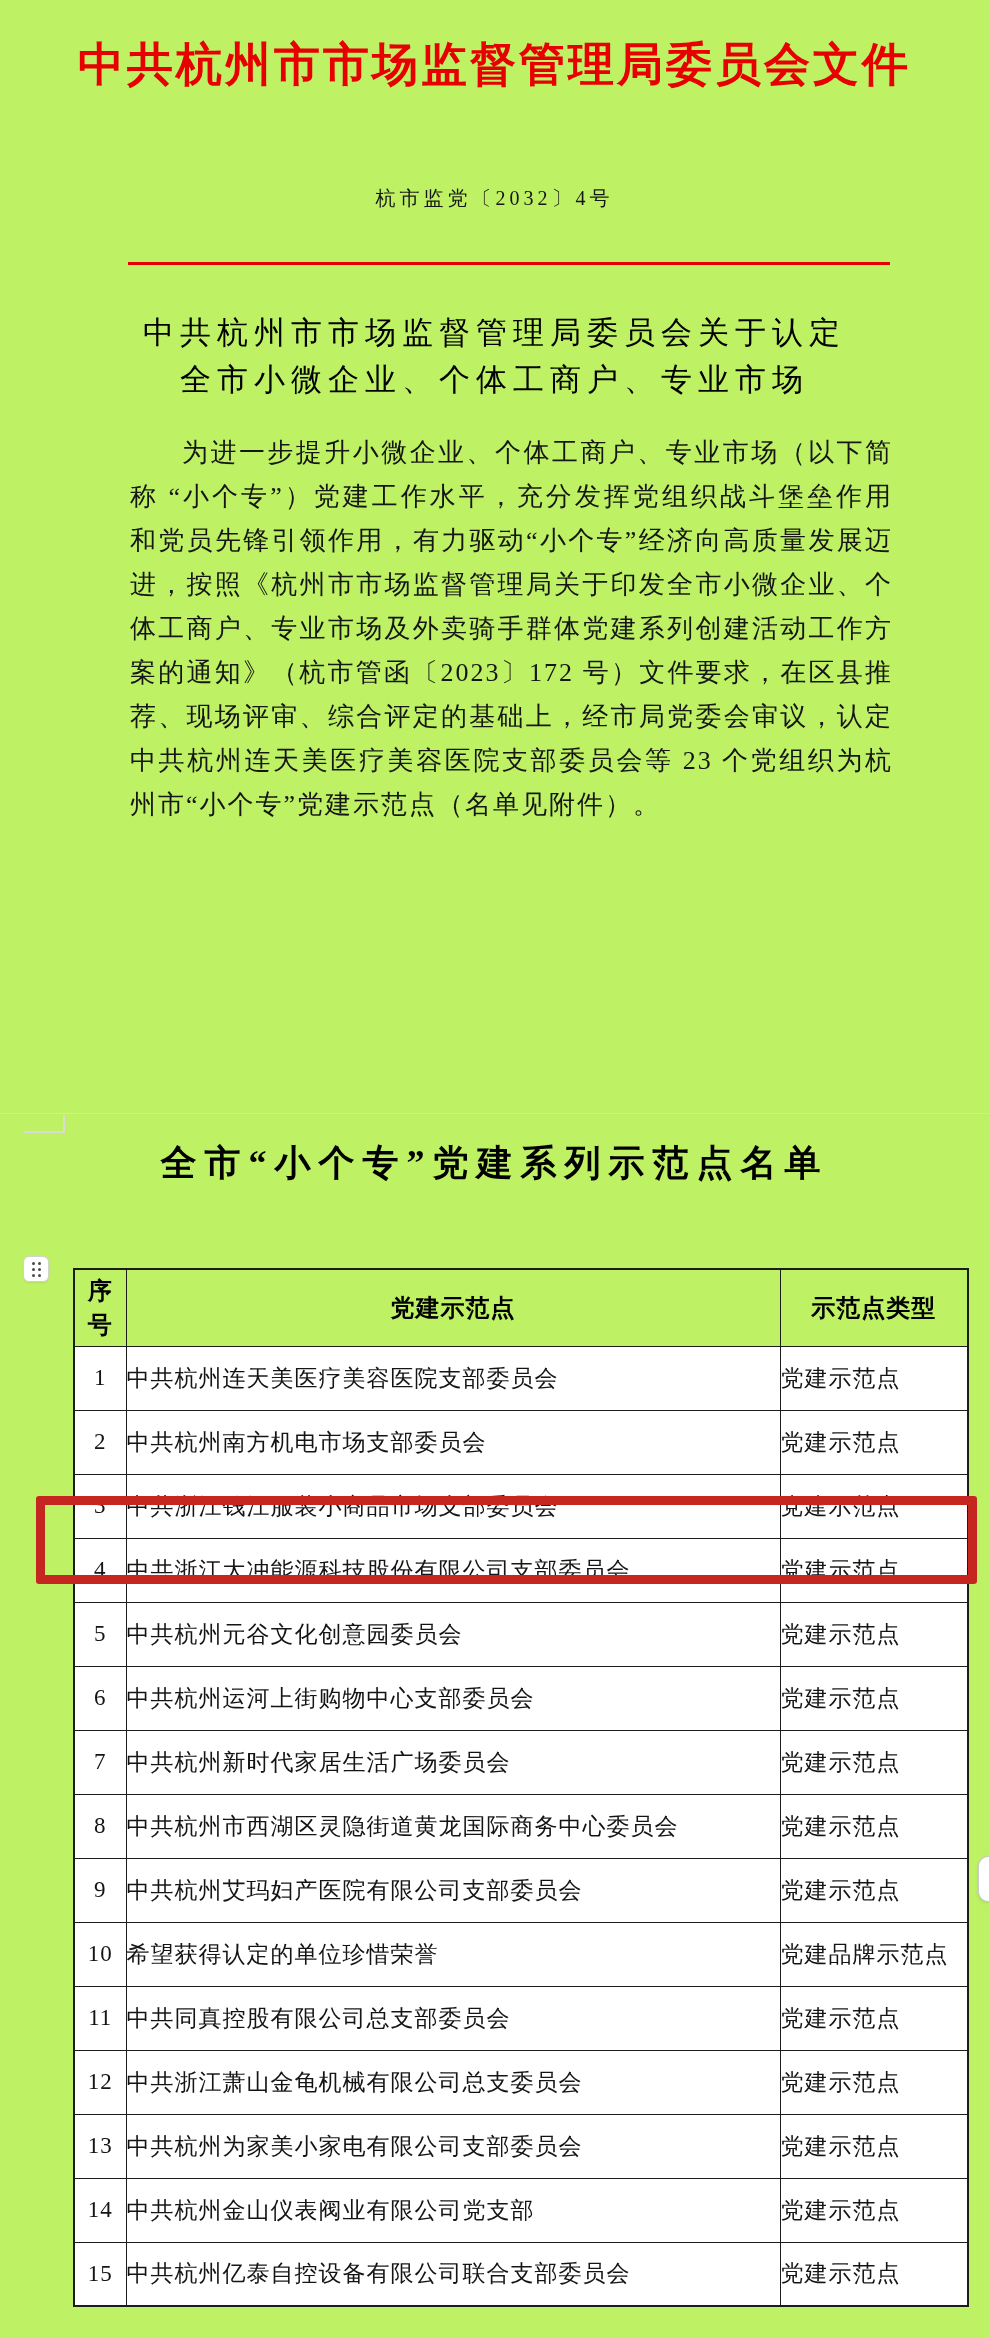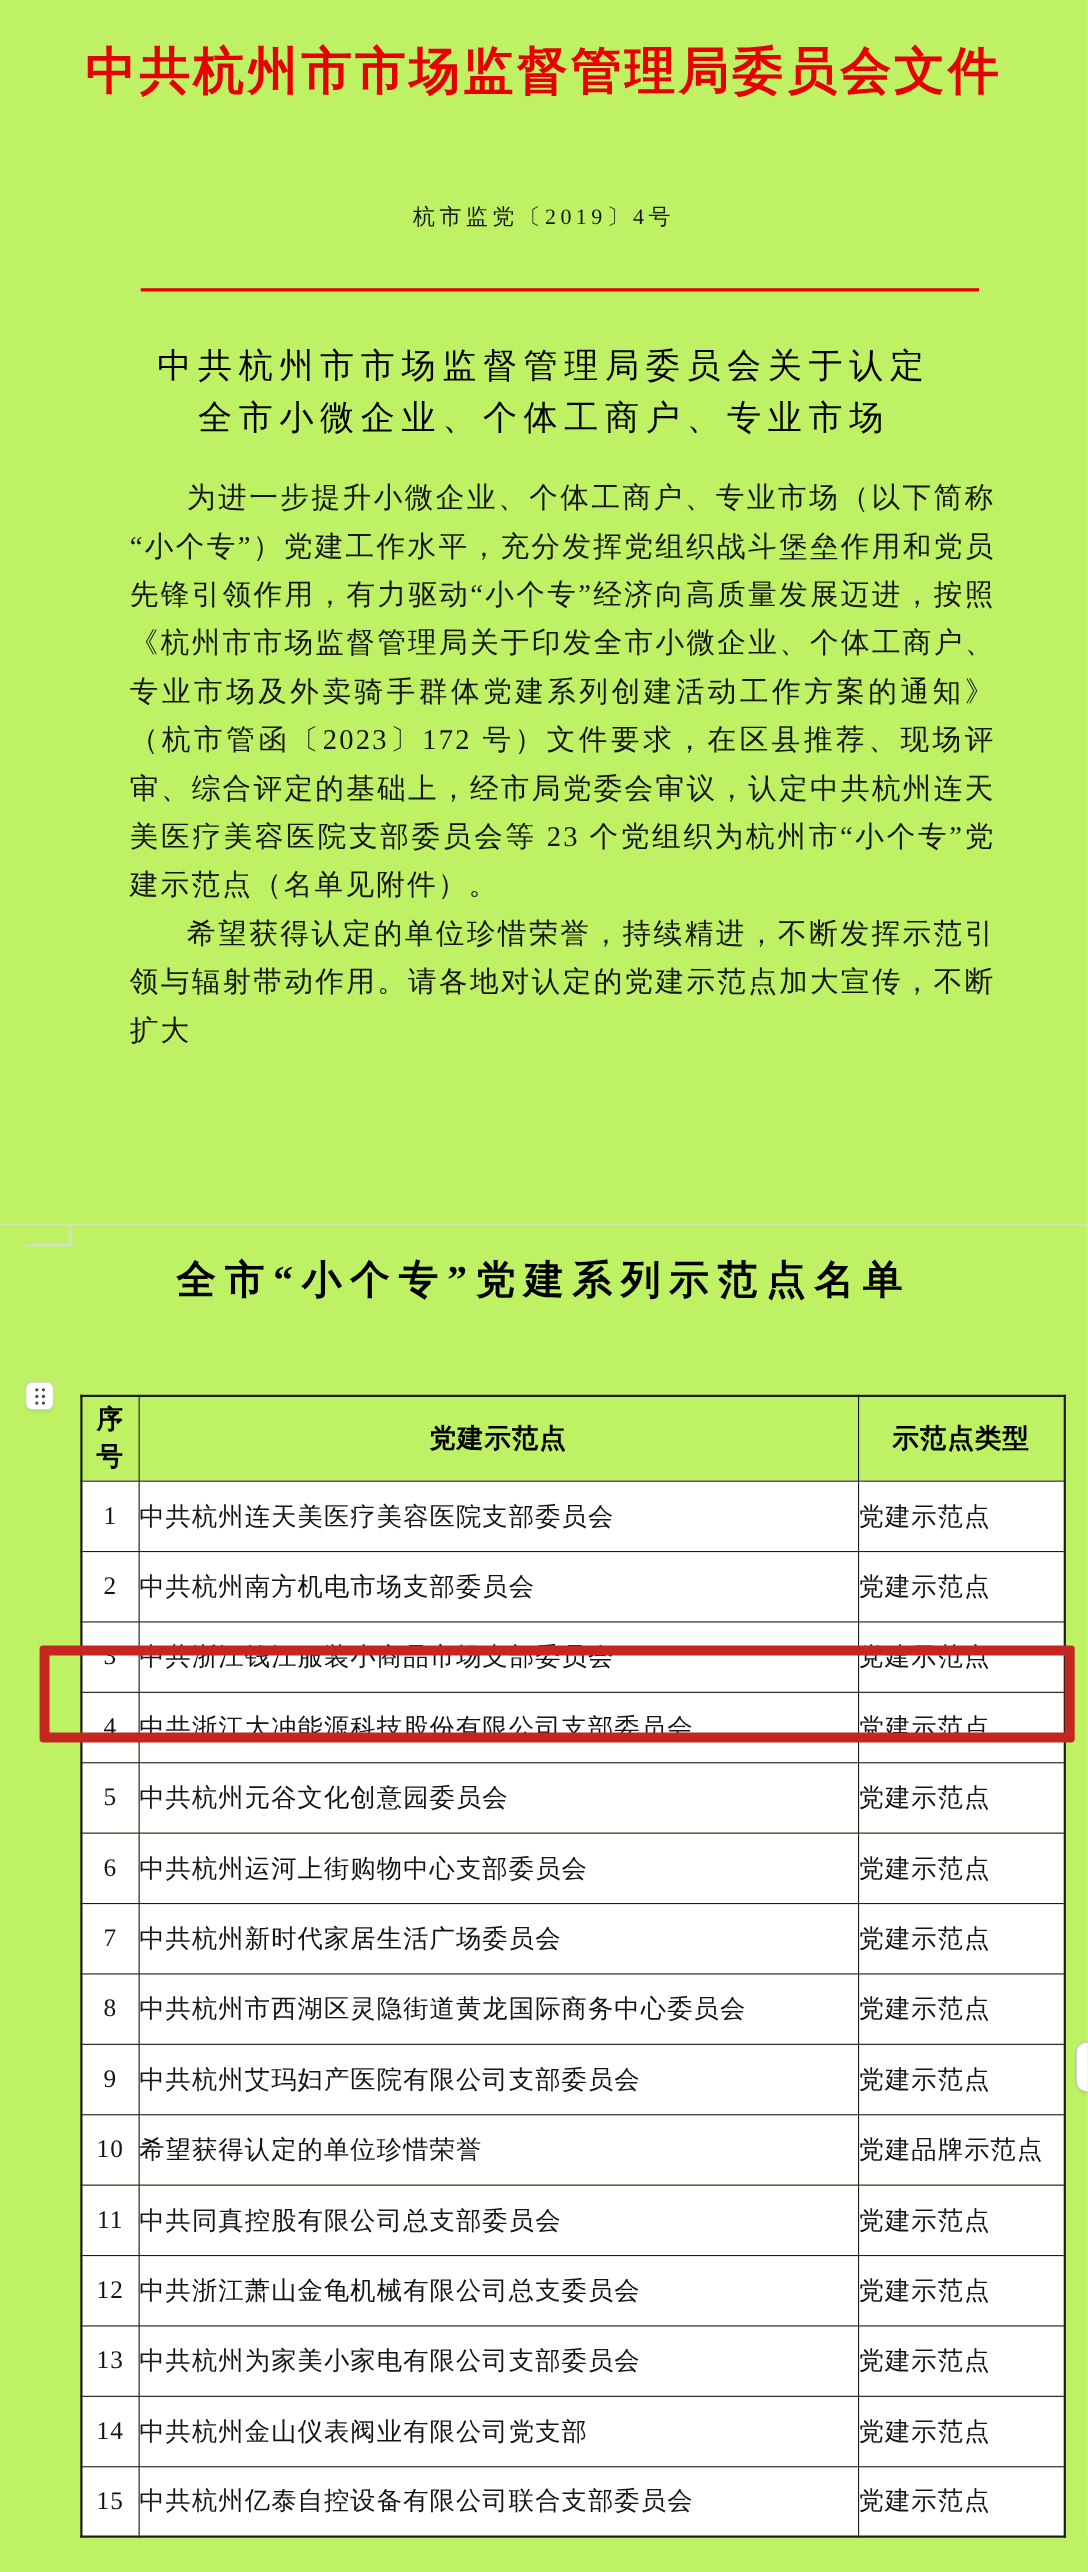--- a/index.html
+++ b/index.html
@@ -22,21 +22,21 @@
   .red-rule{
     margin:50px 0 0 128px;width:762px;height:3px;background:var(--header-red,#e60000);
   }
   .doc-title{margin-top:44px;text-align:center;font-weight:400;color:#000;}
   .doc-title div{font-size:31px;line-height:47px;letter-spacing:6px;white-space:nowrap;}
   .salutation{
     margin:49px 84px 0 118px;font-size:26px;line-height:32px;letter-spacing:1px;color:#161616;
   }
   .body-text{margin:28px 84px 0 118px;}
   .body-text p{
-    margin:0;text-indent:2em;font-size:26px;line-height:44px;letter-spacing:2px;color:#161616;
+    margin:12px;text-indent:2em;font-size:26px;line-height:44px;letter-spacing:2px;color:#161616;
     text-align:justify;text-justify:inter-character;word-break:break-all;
   }
 
   
   .corner-mark{
     position:absolute;left:24px;top:1px;width:39px;height:16px;
     border-bottom:2px solid #dadada;border-right:2px solid #dadada;
   }
   .list-title{
     margin-top:24px;text-align:center;font-size:36px;font-weight:700;color:#000;
@@ -76,29 +76,28 @@
     position:absolute;right:0;top:742px;width:11px;height:46px;box-sizing:border-box;
     background:#fff;border:1px solid #c9c9c9;border-right:none;border-radius:10px 0 0 10px;
     box-shadow:0 1px 3px rgba(0,0,0,.12);
   }
 </style>
 </head>
 <body>
 
 <div class="page page1">
   <div class="red-header">中共杭州市市场监督管理局委员会文件</div>
-  <div class="doc-number">杭市监党〔2019〕4号</div>
+  <div class="doc-number">杭市监党〔2032〕4号</div>
   <div class="red-rule"></div>
   <div class="doc-title">
     <div>中共杭州市市场监督管理局委员会关于认定</div>
     <div>全市小微企业、个体工商户、专业市场</div>
   </div>
   <div class="body-text">
       <p>为进一步提升小微企业、个体工商户、专业市场（以下简称 “小个专”）党建工作水平，充分发挥党组织战斗堡垒作用和党员先锋引领作用，有力驱动“小个专”经济向高质量发展迈进，按照《杭州市市场监督管理局关于印发全市小微企业、个体工商户、专业市场及外卖骑手群体党建系列创建活动工作方案的通知》（杭市管函〔2023〕172 号）文件要求，在区县推荐、现场评审、综合评定的基础上，经市局党委会审议，认定中共杭州连天美医疗美容医院支部委员会等 23 个党组织为杭州市“小个专”党建示范点（名单见附件）。</p>
-      <p>希望获得认定的单位珍惜荣誉，持续精进，不断发挥示范引领与辐射带动作用。请各地对认定的党建示范点加大宣传，不断扩大</p>
     </div>
 
 </div>
 
 <div class="page page2">
   <div class="corner-mark"></div>
 
   <div class="list-title">全市“小个专”党建系列示范点名单</div>
 
   <div class="drag-handle">

